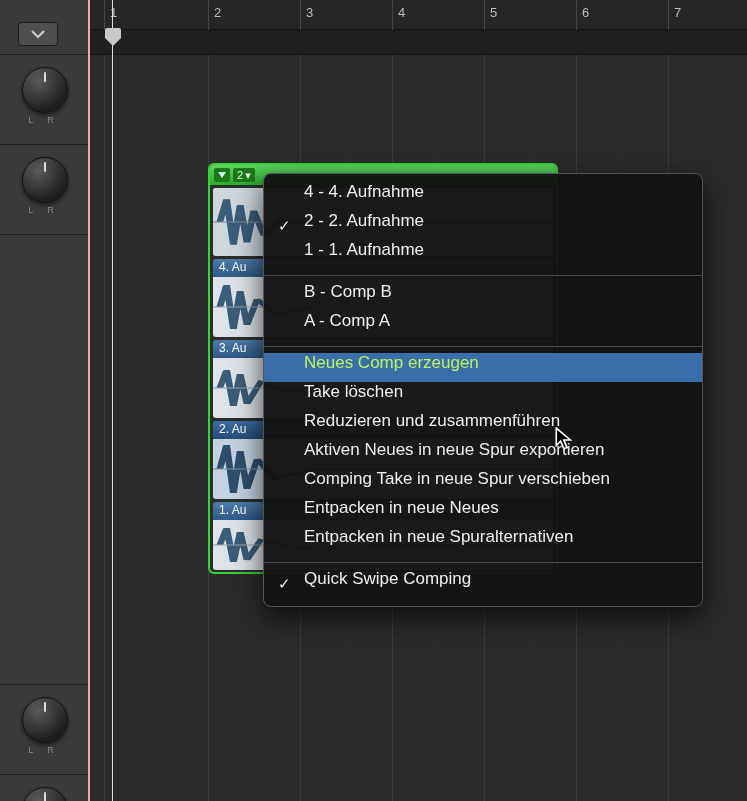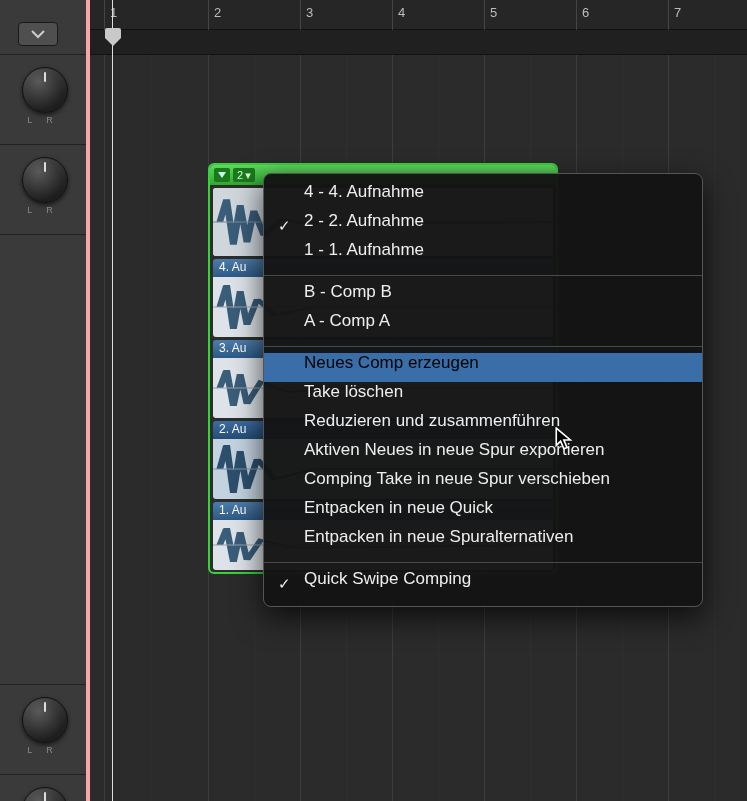--- a/index.html
+++ b/index.html
@@ -11,21 +11,21 @@
     height: 801px;
     position: relative;
     color: #ddd;
   }
   
   .track-col {
     position: absolute;
     left: 0; top: 0;
     width: 90px; height: 801px;
     background: #3a3a3a;
-    border-right: 4px solid #fca5a5;
+    border-right: 2px solid #fca5a5;
   }
   .track-col .top-cell {
     height: 55px;
     border-bottom: 1px solid #222;
     position: relative;
   }
   .track-col .menu-btn {
     position: absolute;
     left: 18px; top: 22px;
     width: 40px; height: 24px;
@@ -194,21 +194,21 @@
     color:#eee;
     position:relative;
     white-space:nowrap;
   }
   .menu-item .check{
     position:absolute;left:14px;top:6px;
     font-size:15px;color:#eee;
   }
   .menu-item.highlight{
     background:#3a6ea8;
-    color:#000000;
+    color:#bef264;
   }
   .menu-sep{
     height:1px;
     background:#4a4a4a;
     margin:6px 0;
   }
   .cursor{
     position:absolute;
     left:555px; top:427px;
     z-index:20;
@@ -364,21 +364,21 @@
   <div class="menu-item">
       <span>Reduzieren und zusammenführen</span>
     </div>
   <div class="menu-item">
       <span>Aktiven Neues in neue Spur exportieren</span>
     </div>
   <div class="menu-item">
       <span>Comping Take in neue Spur verschieben</span>
     </div>
   <div class="menu-item">
-      <span>Entpacken in neue Quick</span>
+      <span>Entpacken in neue Neues</span>
     </div>
   <div class="menu-item">
       <span>Entpacken in neue Spuralternativen</span>
     </div>
   <div class="menu-sep"></div>
   <div class="menu-item">
       <span class="check">✓</span>
       <span>Quick Swipe Comping</span>
     </div>
 </div>

